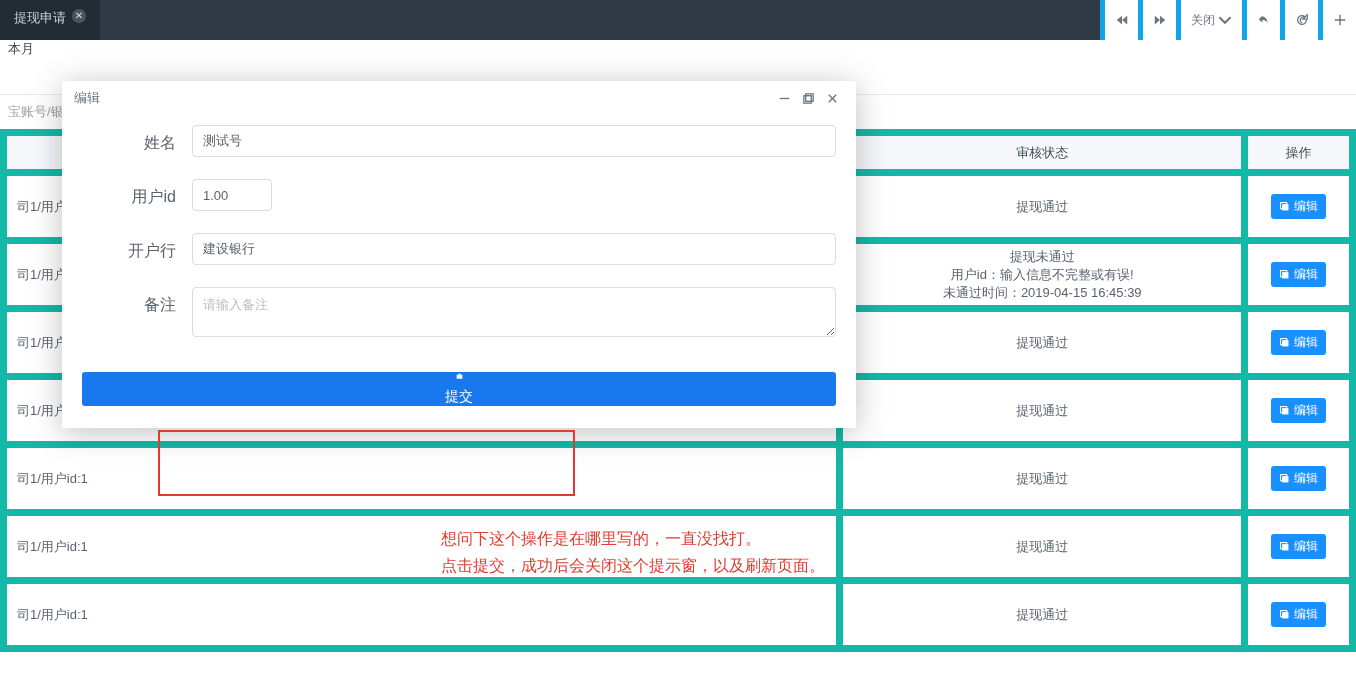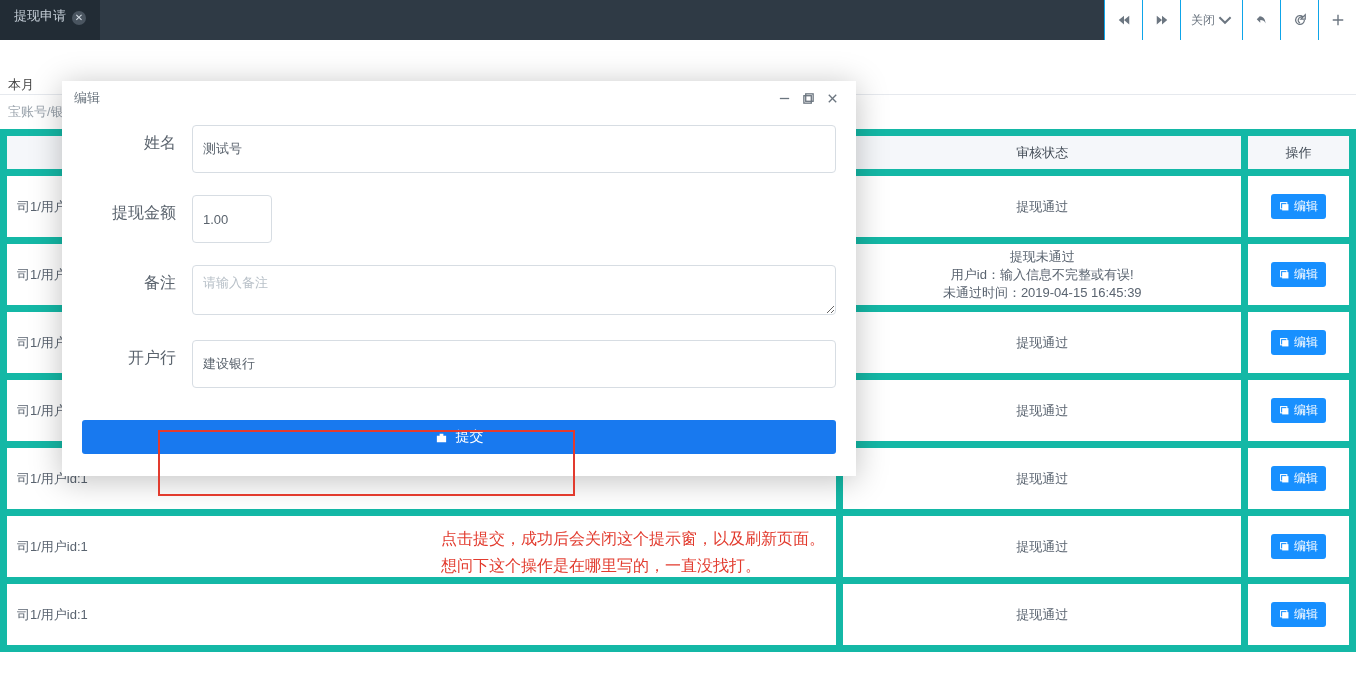--- a/index.html
+++ b/index.html
@@ -16,23 +16,23 @@
 
 .topbar {
   height: 40px;
   background: #2f3a45;
   display: flex;
   align-items: stretch;
   color: #c6cfd8;
 }
 .tab {
   background: #222c35;
-  padding: 15px 14px;
-  display: flex;
-  align-items: flex-end;
+  padding: 9px 14px;
+  display: flex;
+  align-items: flex-start;
   gap: 6px;
   font-size: 13px;
 }
 .tab .close-x {
   display: inline-flex;
   align-items: center;
   justify-content: center;
   width: 14px;
   height: 14px;
   border-radius: 50%;
@@ -46,34 +46,34 @@
   display: flex;
   align-items: stretch;
   background: #fff;
 }
 .tool-btn {
   width: 38px;
   height: 40px;
   display: flex;
   align-items: center;
   justify-content: center;
-  border-left: 1px solid #0ea5e9;
+  border-left: 5px solid #0ea5e9;
   color: #6c7681;
   cursor: pointer;
   background: #fff;
 }
 .tool-btn.wide { width: auto; padding: 0 10px; gap: 3px; font-size: 12px; }
 .tool-btn svg { width: 14px; height: 14px; fill: #6c7681; }
 
 .subbar {
   height: 55px;
   background: #fff;
   border-bottom: 1px solid #e6e9ee;
   display: flex;
-  align-items: flex-end;
+  align-items: flex-start;
   padding: 0 8px;
 }
 .month-label {
   color: #444;
   font-size: 13px;
 }
 .filterbar {
   height: 34px;
   padding: 0 8px;
   color: #9aa3ac;
@@ -156,21 +156,21 @@
   padding-right: 16px;
   color: #5a636d;
   font-size: 16px;
   padding-top: 8px;
 }
 .form-ctrl {
   flex: 1;
 }
 .inp {
   width: 100%;
-  height: 48px;
+  height: 32px;
   border: 1px solid #d7dde3;
   border-radius: 4px;
   padding: 2px 10px;
   font-size: 13px;
   color: #5a636d;
   font-family: inherit;
 }
 .inp.short { width: 80px; }
 textarea.inp {
   height: 50px;
@@ -182,20 +182,21 @@
   display: flex;
   align-items: center;
   justify-content: center;
   height: 34px;
   background: #1879ef;
   color: #fff;
   border-radius: 3px;
   font-size: 14px;
   gap: 8px;
   cursor: pointer;
+  flex-direction: column;
 }
 .submit-btn svg { width: 13px; height: 13px; fill: #fff; }
 .submit-wrap { padding: 10px 20px 22px 20px; position: relative; }
 .red-box {
   position: absolute;
   border: 2px solid #e23b2e;
   pointer-events: none;
 }
 .red-anno {
   position: absolute;
@@ -380,39 +381,39 @@
           <line x1="11" y1="3" x2="3" y2="11"></line>
         </svg>
     </span>
   </div>
   <div class="modal-body">
     <div class="form-row">
       <div class="form-label">姓名</div>
       <div class="form-ctrl"><input class="inp" value="测试号" style=""></div>
     </div>
     <div class="form-row">
-      <div class="form-label">提现金额</div>
+      <div class="form-label">用户id</div>
       <div class="form-ctrl"><input class="inp short" value="1.00" style=""></div>
+    </div>
+    <div class="form-row">
+      <div class="form-label">开户行</div>
+      <div class="form-ctrl"><input class="inp" value="建设银行" style=""></div>
     </div>
     <div class="form-row">
       <div class="form-label">备注</div>
       <div class="form-ctrl"><textarea class="inp" placeholder="请输入备注" style=""></textarea></div>
-    </div>
-    <div class="form-row">
-      <div class="form-label">开户行</div>
-      <div class="form-ctrl"><input class="inp" value="建设银行" style=""></div>
     </div>
   </div>
   <div class="submit-wrap">
     <div class="submit-btn">
       <svg viewBox="0 0 14 14">
           <path d="M2 5h10v7H2V5zm3-2h4v2H5V3z" fill="#fff"></path>
         </svg>
       <span>提交</span>
     </div>
   </div>
 </div>
 
 <div class="red-box" style="top:430px; left:158px; width:417px; height:66px;"></div>
 <div class="red-anno" style="top:525px; left:441px;">
+  <div>想问下这个操作是在哪里写的，一直没找打。</div>
   <div>点击提交，成功后会关闭这个提示窗，以及刷新页面。</div>
-  <div>想问下这个操作是在哪里写的，一直没找打。</div>
 </div>
 
 </body></html>

